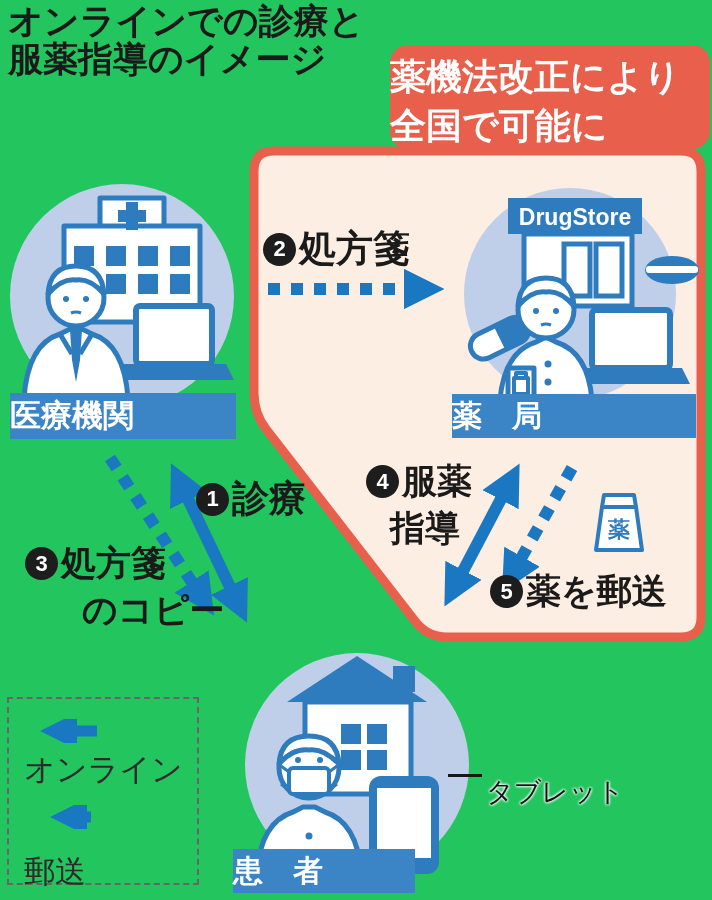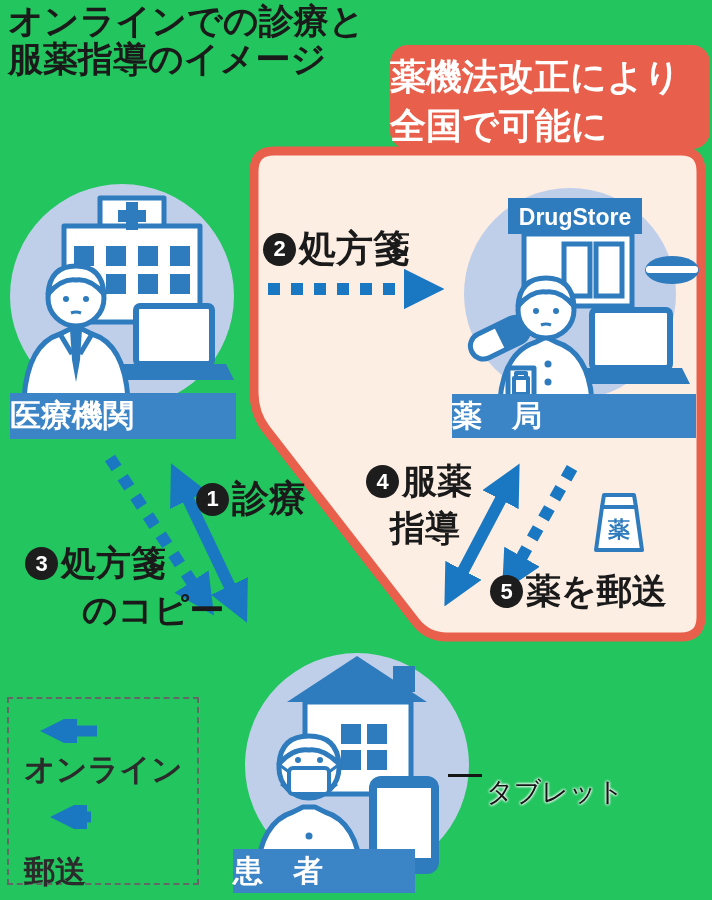--- a/index.html
+++ b/index.html
@@ -27,21 +27,21 @@
   .s3,.s4,.s5{font-size:35px;}
   .indent3{margin-left:57px;}
   .indent4{margin-left:24px;}
   
   .tabnote{left:448px;top:762px;display:flex;align-items:flex-start;color:#161616;
            font-family:"Liberation Serif","DejaVu Serif",serif;font-size:27px;
            text-shadow:0 0 3px #fff,0 0 3px #fff,0 0 3px #fff;margin-top:12px;}
   .tabnote .dash{width:34px;height:3px;background:#161616;margin-right:4px;}
   
   .legend{left:7px;top:697px;width:192px;height:188px;border:2px dashed #666;box-sizing:border-box;}
-  .legend-label{position:absolute;font-size:31px;color:#2b2b2b;font-weight:700;left:15px;white-space:nowrap;}
+  .legend-label{position:absolute;font-size:31px;color:#2b2b2b;font-weight:400;left:15px;white-space:nowrap;}
   .lg-online{top:50px;}
   .lg-mail{top:152px;}
   svg{display:block;}
 </style>
 </head>
 <body>
 
 <div class="canvas">
 
   <svg class="abs" style="left:0;top:0" width="712" height="900" viewBox="0 0 712 900">

